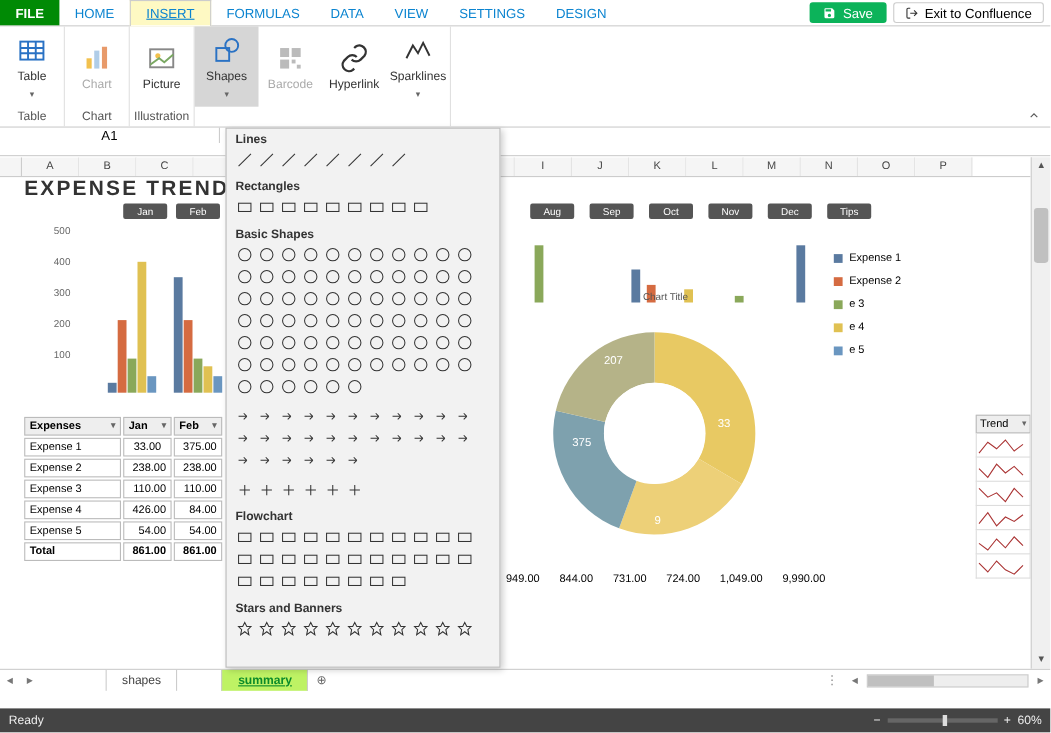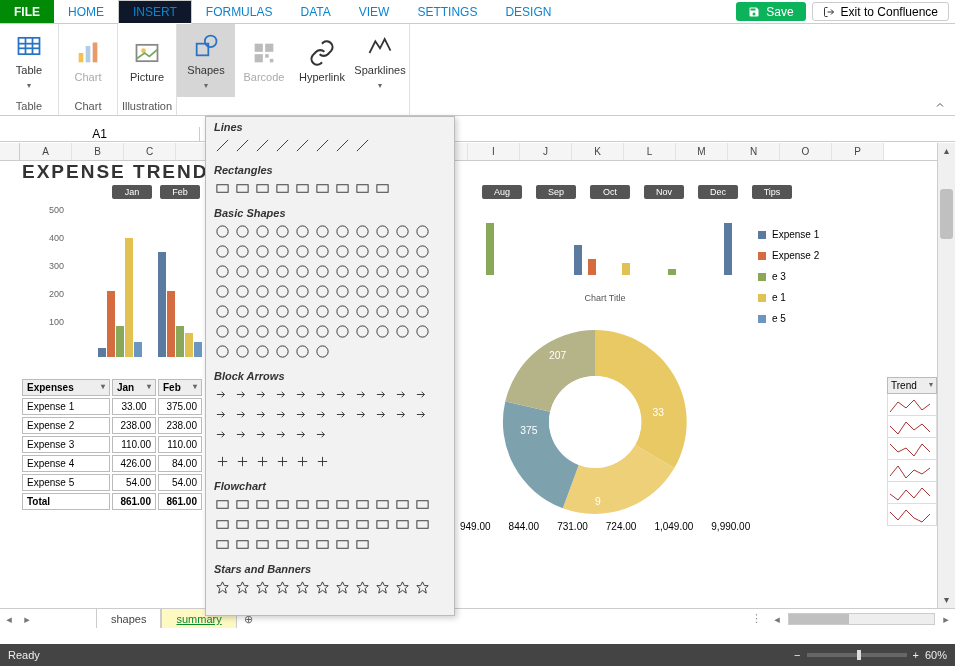--- a/index.html
+++ b/index.html
@@ -2,39 +2,39 @@
 <html><head>
   <meta charset="utf-8">
   <style>
     * { box-sizing: border-box; margin: 0; padding: 0; font-family: Arial, sans-serif; }
     body { width: 955px; height: 666px; background: #fff; overflow: hidden; position: relative; }
 
     
     .menu-bar { display: flex; height: 24px; align-items: stretch; border-bottom: 1px solid #ccc; font-size: 12px; }
     .menu-item { padding: 4px 14px; cursor: pointer; color: #0b84d0; display: flex; align-items: center; }
     .menu-item.file { background: #008a05; color: #fff; font-weight: bold; }
-    .menu-item.active { border: 1px solid #ccc; border-bottom: 1px solid #fff; background: #0f172a; margin-bottom: -1px; }
+    .menu-item.active { border: 1px solid #ccc; border-bottom: 1px solid #fff; background: #fef9c3; margin-bottom: -1px; text-decoration: underline; }
     .menu-spacer { flex: 1; }
     .btn-save { background: #0cb35a; color: #fff; padding: 3px 12px; border-radius: 3px; display: flex; align-items: center; gap: 6px; margin: 2px 6px; cursor: pointer; font-size: 12px; }
     .btn-exit { border: 1px solid #ccc; border-radius: 3px; padding: 3px 10px; margin: 2px 6px 2px 0; display: flex; align-items: center; gap: 6px; cursor: pointer; font-size: 12px; }
 
     
     .ribbon { display: flex; height: 92px; border-bottom: 1px solid #ccc; }
     .ribbon-group { display: flex; flex-direction: column; border-right: 1px solid #e0e0e0; }
     .ribbon-group-items { display: flex; flex: 1; }
     .ribbon-btn { display: flex; flex-direction: column; align-items: center; justify-content: center; width: 58px; gap: 4px; font-size: 11px; cursor: pointer; color: #333; }
     .ribbon-btn.disabled { color: #aaa; }
     .ribbon-btn.active { background: #d6d6d6; }
     .ribbon-group-label { text-align: center; font-size: 11px; padding: 3px 0; color: #555; }
     .ribbon-icon { width: 28px; height: 28px; }
     .ribbon-collapse { margin-left: auto; width: 30px; display: flex; align-items: flex-end; justify-content: center; padding-bottom: 4px; cursor: pointer; }
     .dropdown-arrow { font-size: 8px; margin-top: 1px; color: #666; }
 
     
-    .address-bar { height: 26px; display: flex; border-bottom: 1px solid #ccc; align-items: flex-end; gap: 40px; }
+    .address-bar { height: 26px; display: flex; border-bottom: 1px solid #ccc; align-items: flex-start; gap: 40px; }
     .address-cell { width: 200px; text-align: center; border-right: 1px solid #ccc; font-size: 12px; display:flex; align-items:center; justify-content:center; }
 
     
     .grid-wrap { position: absolute; left: 0; top: 143px; right: 18px; bottom: 58px; background: #fff; overflow: hidden; }
     .col-headers { display: flex; height: 18px; font-size: 10px; color: #444; border-bottom: 1px solid #ccc; }
     .corner { width: 20px; border-right: 1px solid #ccc; background:#f5f5f5; }
     .col-h { width: 52px; border-right: 1px solid #e3e3e3; text-align: center; background:#f5f5f5; line-height:18px;}
 
     
     .sheet-content { position: absolute; left: 20px; top: 18px; right: 0; bottom: 0; }
@@ -54,48 +54,48 @@
     .exp-table th { background:#eee; text-align:left;}
     .drop { float:right; font-size:8px; color:#666; margin-left:4px;}
     .summ-row { position:absolute; left:440px; top:360px; font-size:10px; display:flex; gap:18px; }
 
     
     .legend { position:absolute; left:738px; top:68px; font-size:10px; display:flex; flex-direction:column; gap:10px; }
     .legend-item { display:flex; gap:6px; align-items:center; }
     .legend-sw { width:8px; height:8px; }
 
     
-    .donut-wrap { position:absolute; left:460px; top:132px; width:250px; }
+    .donut-wrap { position:absolute; left:460px; top:104px; width:250px; }
     .donut-title{ text-align:center; font-size:9px; color:#555; margin-bottom:4px;}
 
     
     .trend-col { position:absolute; right:0; top:216px; width:50px; }
     .trend-head { border:1px solid #bbb; background:#eee; font-size:10px; padding:2px 3px; }
     .spark { height:22px; border:1px solid #ddd; border-top:none; }
 
     
-    .shapes-dd { position:absolute; left:205px; top:116px; width:250px; background:#f2f2f2; border:1px solid #bbb; box-shadow:2px 2px 6px rgba(0,0,0,0.2); z-index:50; max-height:500px; overflow:hidden;font-style:italic;}
+    .shapes-dd { position:absolute; left:205px; top:116px; width:250px; background:#f2f2f2; border:1px solid #bbb; box-shadow:2px 2px 6px rgba(0,0,0,0.2); z-index:50; max-height:500px; overflow:hidden;}
     .shapes-sec { padding:4px 8px 6px; }
     .shapes-sec-title { font-size:11px; font-weight:bold; color:#333; margin-bottom:4px; }
     .shapes-grid { display:flex; flex-wrap:wrap; gap:3px; }
     .shape-cell { width:17px; height:17px; display:flex; align-items:center; justify-content:center; cursor:pointer;}
     .shape-cell svg { width:15px; height:15px; }
 
     
     .vscroll { position:absolute; right:0; top:143px; bottom:58px; width:18px; background:#f0f0f0; border-left:1px solid #ccc;}
     .vscroll .arrow { height:16px; text-align:center; font-size:10px; color:#555; line-height:16px; cursor:pointer; }
     .vscroll .track { position:absolute; top:16px; bottom:16px; left:2px; right:2px; }
     .vscroll .thumb { position:absolute; top:30px; height:50px; left:0; right:0; background:#c0c0c0; border-radius:3px; cursor:pointer; }
     .vscroll .arrow.bot{ position:absolute; bottom:0; width:100%;}
 
     
     .tabs-row { position:absolute; left:0; right:0; bottom:38px; height:20px; border-top:1px solid #ccc; display:flex; align-items:stretch; font-size:11px; background:#fff;}
     .tabs-row .nav { width:18px; text-align:center; line-height:20px; cursor:pointer; color:#777;}
     .sheet-tab { padding:2px 14px; border-right:1px solid #ccc; border-left:1px solid #ccc; line-height:16px; cursor:pointer; color:#444;}
-    .sheet-tab.active { color:#0a8a2a; font-weight:normal; text-decoration:underline; background:#fef9c3; }
+    .sheet-tab.active { color:#0a8a2a; font-weight:bold; text-decoration:underline; background:#bef264;margin-left:40px; }
     .add-sheet { width:24px; text-align:center; line-height:20px; cursor:pointer; color:#666;}
     .tabs-row .hscroll { margin-left:auto; width:210px; display:flex; align-items:center;}
     .tabs-row .htrack { flex:1; height:12px; background:#eee; border:1px solid #ccc; position:relative; margin:0 2px;}
     .tabs-row .hthumb { position:absolute; left:0; top:0; bottom:0; width:60px; background:#c0c0c0; cursor:pointer;}
 
     
     .status-bar { position:absolute; left:0; right:0; bottom:0; height:22px; background:#444; color:#eee; font-size:11px; display:flex; align-items:center; padding:0 8px;margin-top:32px;}
     .status-bar .zoom { margin-left:auto; display:flex; align-items:center; gap:6px;}
     .zoom-track { width:100px; height:4px; background:#666; position:relative;}
     .zoom-thumb { position:absolute; left:50px; top:-3px; width:4px; height:10px; background:#ddd; cursor:pointer;}
@@ -307,21 +307,21 @@
       <div class="legend-item">
           <span class="legend-sw" style="background:#d56b41"></span>
           <span>Expense 2</span>
         </div>
       <div class="legend-item">
           <span class="legend-sw" style="background:#8aa85a"></span>
           <span>e 3</span>
         </div>
       <div class="legend-item">
           <span class="legend-sw" style="background:#e0c152"></span>
-          <span>e 1</span>
+          <span>e 4</span>
         </div>
       <div class="legend-item">
           <span class="legend-sw" style="background:#6a96c0"></span>
           <span>e 5</span>
         </div>
     </div>
 
     <div class="donut-wrap">
       <div class="donut-title">Chart Title</div>
       <svg viewBox="0 0 200 200" width="230" height="230">
@@ -867,21 +867,20 @@
           </svg>
         </div>
         <div class="shape-cell">
           <svg viewBox="0 0 16 16">
             <circle cx="8" cy="8" r="6" fill="none" stroke="#333"></circle>
           </svg>
         </div>
       </div>
   </div>
   <div class="shapes-sec">
-    <div class="shapes-sec-title">Block Arrows</div>
     <div class="shapes-grid" id="arrows-grid">
         <div class="shape-cell">
           <svg viewBox="0 0 16 16">
             <path d="M2 8h8m0 0l-3-3m3 3l-3 3" fill="none" stroke="#333"></path>
           </svg>
         </div>
         <div class="shape-cell">
           <svg viewBox="0 0 16 16">
             <path d="M2 8h8m0 0l-3-3m3 3l-3 3" fill="none" stroke="#333"></path>
           </svg>

